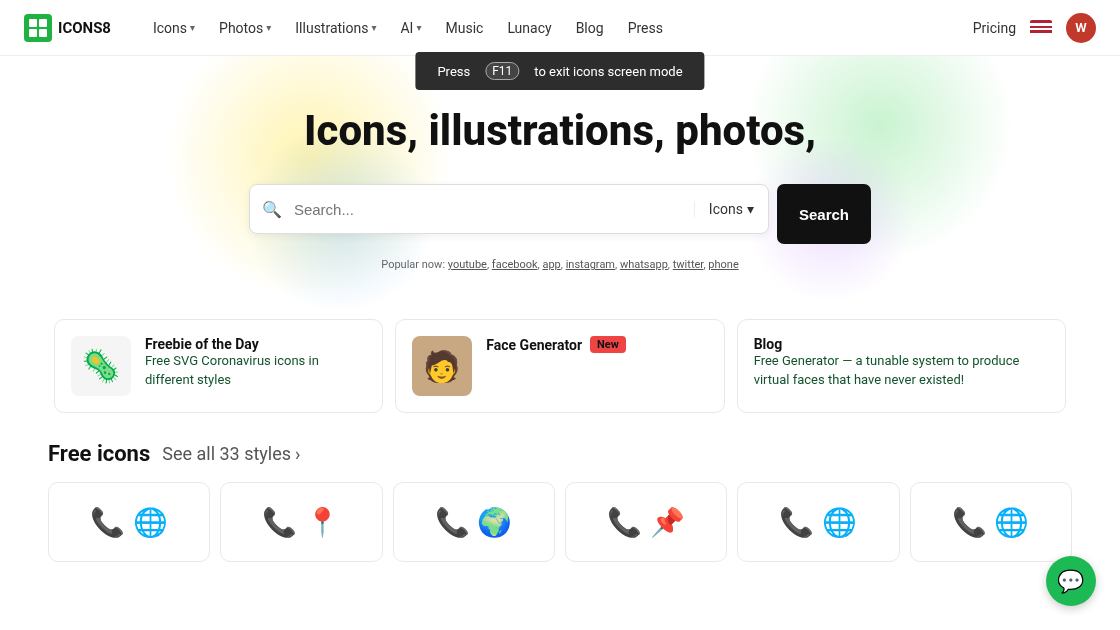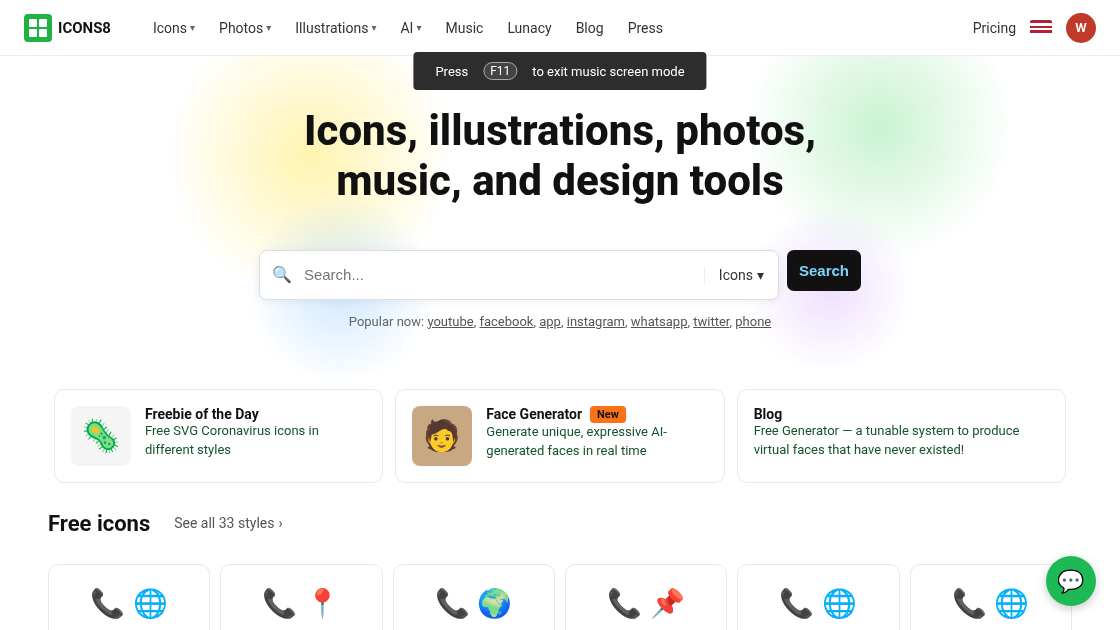--- a/index.html
+++ b/index.html
@@ -41,70 +41,70 @@
       position: absolute; top: -60px; left: 0; right: 0; bottom: 0;
       z-index: 0;
     }
     .blob-yellow { position: absolute; width: 300px; height: 280px; background: radial-gradient(circle, rgba(255,230,80,0.45) 0%, transparent 70%); top: 20px; left: 160px; border-radius: 50%; }
     .blob-green  { position: absolute; width: 280px; height: 260px; background: radial-gradient(circle, rgba(100,220,120,0.35) 0%, transparent 70%); top: 0; right: 100px; border-radius: 50%; }
     .blob-blue   { position: absolute; width: 200px; height: 180px; background: radial-gradient(circle, rgba(100,180,255,0.3) 0%, transparent 70%); bottom: 10px; left: 240px; border-radius: 50%; }
     .blob-pink   { position: absolute; width: 180px; height: 160px; background: radial-gradient(circle, rgba(200,150,255,0.3) 0%, transparent 70%); bottom: 20px; right: 200px; border-radius: 50%; }
 
     .hero-title {
       position: relative; z-index: 1; font-size: 42px; font-weight: 800; color: #111;
-      line-height: 1.2; max-width: 600px; margin: 0 auto 43px; text-align: center;
+      line-height: 1.2; max-width: 600px; margin: 0 auto 28px; text-align: center;
     }
 
     
     .search-container { position: relative; z-index: 1; display: flex; justify-content: center; margin-bottom: 14px; }
     .search-bar {
       display: flex; align-items: center; background: #fff; border: 1.5px solid #ddd;
       border-radius: 8px; width: 520px; height: 50px; box-shadow: 0 2px 8px rgba(0,0,0,0.06);
     }
     .search-icon-wrap { padding: 0 12px; color: #aaa; font-size: 16px; }
     .search-input-field {
       flex: 1; border: none; outline: none; font-size: 15px; color: #7f1d1d;
       background: transparent;
     }
     .search-category {
       display: flex; align-items: center; gap: 4px; padding: 0 14px; border-left: 1px solid #eee;
       font-size: 14px; color: #333; cursor: pointer;
     }
     .search-btn {
-      margin-left: 8px; background: #111; color: #7dd3fc; border: none; border-radius: 7px;
-      padding: 10px 12px; font-size: 15px; font-weight: 600; cursor: pointer; height: 41px;
+      margin-left: 8px; background: #111; color: #ffffff; border: none; border-radius: 7px;
+      padding: 10px 22px; font-size: 15px; font-weight: 600; cursor: pointer; height: 60px;
     }
 
     
     .popular-text {
-      position: relative; z-index: 1; font-size: 13px; color: #666; margin-bottom: 30px;
+      position: relative; z-index: 1; font-size: 11px; color: #666; margin-bottom: 18px;
     }
     .popular-text a { color: #555; text-decoration: underline; cursor: pointer; }
 
     
     .cards-row { display: flex; gap: 0; padding: 0 48px 28px; align-items: stretch; }
     .card {
       display: flex; align-items: flex-start; gap: 14px; flex: 1;
       border: 1px solid #e8e8e8; border-radius: 10px; padding: 16px; margin: 0 6px;
       background: #fff; cursor: pointer;
     }
     .card-thumb {
       width: 60px; height: 60px; border-radius: 8px; overflow: hidden; flex-shrink: 0;
       background: #f5f5f5; display: flex; align-items: center; justify-content: center;
     }
     .card-content { flex: 1; }
     .card-title { font-size: 14px; font-weight: 700; color: #111; display: flex; align-items: center; gap: 8px; }
-    .badge-new { background: #f97316; color: #111; font-size: 11px; font-weight: 700; padding: 2px 7px; border-radius: 4px; }
+    .badge-new { background: #ef4444; color: #111; font-size: 11px; font-weight: 700; padding: 2px 7px; border-radius: 4px; }
     .card-desc { font-size: 13px; color: #14532d; line-height: 1.45; }
 
     
     .free-icons-section { padding: 0 48px; }
-    .section-header { display: flex; align-items: center; gap: 24px; margin-bottom: 28px; }
+    .section-header { display: flex; align-items: center; gap: 12px; margin-bottom: 16px; }
     .section-title { font-size: 22px; font-weight: 700; color: #111; }
-    .see-all-link { font-size: 14px; color: #555; cursor: pointer; display: flex; align-items: flex-end; gap: 4px; }
+    .see-all-link { font-size: 18px; color: #555; cursor: pointer; display: flex; align-items: flex-end; gap: 4px; }
 
     
     .icon-cards-grid { display: flex; gap: 10px; }
     .icon-card {
       flex: 1; border: 1px solid #e8e8e8; border-radius: 10px; height: 80px;
       display: flex; align-items: center; justify-content: center; gap: 8px;
       background: #fff; cursor: pointer; font-size: 28px;
     }
 
     
@@ -146,34 +146,33 @@
   <div class="nav-right">
     <span class="nav-pricing">Pricing</span>
     <span class="flag-us"></span>
     <div class="nav-avatar">W</div>
   </div>
 </nav>
 
 <div class="toast-bar">
   <span>Press</span>
   <span class="toast-key">F11</span>
-  <span>to exit music screen mode</span>
+  <span>to exit icons screen mode</span>
 </div>
 
 <section class="hero">
   <div class="hero-bg">
     <div class="blob-yellow"></div>
     <div class="blob-green"></div>
     <div class="blob-blue"></div>
     <div class="blob-pink"></div>
   </div>
 
   <h1 class="hero-title">
     <span>Icons, illustrations, photos,</span><br>
-    <span>music, and design tools</span>
   </h1>
 
   <div class="search-container">
     <div class="search-bar">
       <div class="search-icon-wrap">🔍</div>
       <input class="search-input-field" type="text" placeholder="Search..." style="">
       <div class="search-category">
         <span>Icons</span>
         <span class="chevron">▾</span>
       </div>
@@ -192,21 +191,20 @@
       <div class="card-thumb" style="font-size: 32px;">🦠</div>
       <div class="card-content">
         <div class="card-title">Freebie of the Day</div>
         <div class="card-desc">Free SVG Coronavirus icons in different styles</div>
       </div>
     </div>
     <div class="card">
       <div class="card-thumb" style="background: rgb(200, 168, 130); font-size: 30px;">🧑</div>
       <div class="card-content">
         <div class="card-title">Face Generator<span class="badge-new">New</span></div>
-        <div class="card-desc">Generate unique, expressive AI-generated faces in real time</div>
       </div>
     </div>
     <div class="card">
       <div class="card-content">
         <div class="card-title">Blog</div>
         <div class="card-desc">Free Generator — a tunable system to produce virtual faces that have never existed!</div>
       </div>
     </div>
   </div>
 

